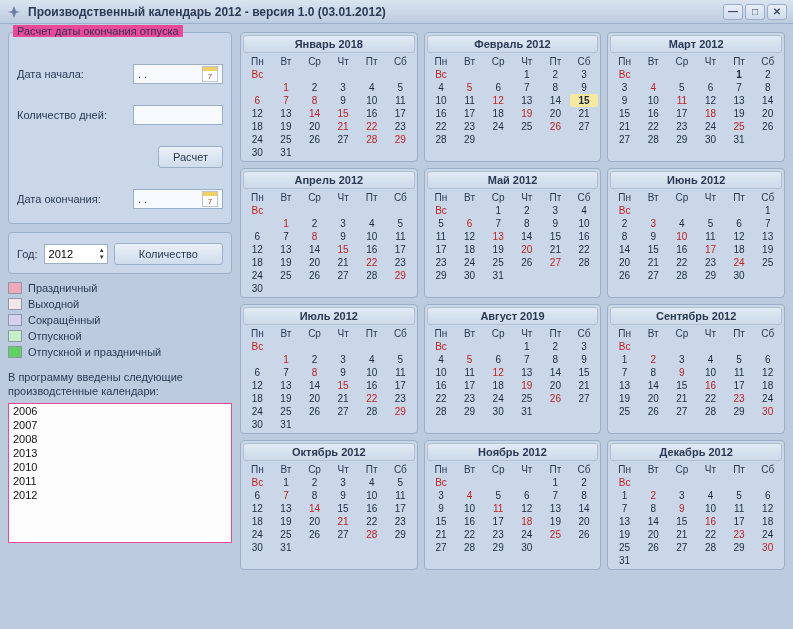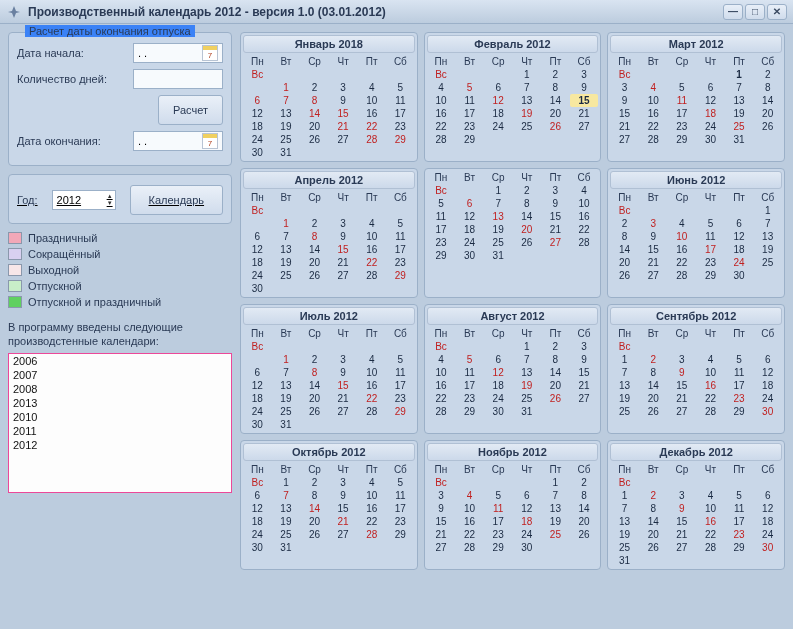--- a/index.html
+++ b/index.html
@@ -32,49 +32,49 @@
 .right { flex: 1; display: grid; grid-template-columns: repeat(3, 1fr); grid-auto-rows: min-content; gap: 6px; }
 
 .groupbox {
   border: 1px solid #9bb0c8;
   border-radius: 4px;
   padding: 10px 8px 8px 8px;
   position: relative;
   background: #c9d7e8;
 }
 .groupbox .legend {
-  position: absolute; top: -8px; left: 16px;
-  background: #3b82f6; padding: 0 4px;
+  position: absolute; top: -8px; left: 4px;
+  background: #ec4899; padding: 0 4px;
   font-size: 11px; color: #2a3a55;
 }
-.row { display: flex; align-items: center; margin-bottom: 6px; gap: 6px; }
+.row { display: flex; align-items: center; margin-bottom: 6px; gap: 6px; margin-top: 21px; }
 .row label { font-size: 11px; color: #2a3a55; width: 110px; }
 .dateinput, .numinput {
   flex: 1; height: 20px;
   background: #f7fafd; border: 1px solid #9bb0c8;
   font-size: 11px; padding: 0 4px;
   display: flex; align-items: center; justify-content: space-between;
 }
 .dateinput .calico {
   width: 16px; height: 16px;
   background: #fff; border: 1px solid #b8c4d4;
   display: flex; align-items: flex-end; justify-content: center;
   font-size: 8px; color: #b04020; position: relative;
 }
 .dateinput .calico::before {
   content: ''; position: absolute; top: 0; left: 0; right: 0; height: 4px; background: #f0d060;
 }
 .btn {
   background: linear-gradient(#eaf0f8,#d0dcec);
   border: 1px solid #9bb0c8; border-radius: 3px;
-  height: 30px; font-size: 11px; color: #2a3a55;
+  height: 22px; font-size: 11px; color: #2a3a55;
   padding: 0 14px; cursor: default;
 }
 
-.yearrow { display: flex; gap: 14px; align-items: center; text-decoration: underline; }
+.yearrow { display: flex; gap: 6px; align-items: center; }
 .yearrow label { font-size: 11px; color: #2a3a55; }
 .spinner {
   width: 64px; height: 20px;
   background: #fff; border: 1px solid #9bb0c8;
   display: flex; align-items: center; padding: 0 2px 0 4px;
   font-size: 11px; justify-content: space-between;
 }
 .spinbtns { display:flex; flex-direction:column; }
 .spinbtns span { font-size: 6px; line-height: 7px; color: #333; }
 
@@ -167,36 +167,36 @@
     <div class="groupbox">
       <div class="yearrow">
         <label>Год:</label>
         <div class="spinner">
           <span>2012</span>
           <span class="spinbtns">
               <span>▲</span>
               <span>▼</span>
             </span>
         </div>
-        <button class="btn" style="flex:1;">Календарь</button>
+        <button class="btn" style="flex:1;">Количество</button>
       </div>
     </div>
 
     <div id="legend-items">
         <div class="legenditem">
           <span class="swatch" style="background:#f2a8b8"></span>
           <span>Праздничный</span>
         </div>
         <div class="legenditem">
+          <span class="swatch" style="background:#f7e6e8"></span>
+          <span>Выходной</span>
+        </div>
+        <div class="legenditem">
           <span class="swatch" style="background:#d8d0f0"></span>
           <span>Сокращённый</span>
-        </div>
-        <div class="legenditem">
-          <span class="swatch" style="background:#f7e6e8"></span>
-          <span>Выходной</span>
         </div>
         <div class="legenditem">
           <span class="swatch" style="background:#c8eec8"></span>
           <span>Отпускной</span>
         </div>
         <div class="legenditem">
           <span class="swatch" style="background:#60d060"></span>
           <span>Отпускной и праздничный</span>
         </div>
       </div>
@@ -397,20 +397,21 @@
           <div class="d">24</div>
           <div class="d">25</div>
           <div class="d">26</div>
           <div class="d">27</div>
           <div class="d">28</div>
           <div class="d hol">29</div>
           <div class="d">30</div>
         </div>
       </div>
       <div class="month">
+        <div class="mtitle">Май 2012</div>
         <div class="grid">
           <div class="h">Пн</div>
           <div class="h">Вт</div>
           <div class="h">Ср</div>
           <div class="h">Чт</div>
           <div class="h">Пт</div>
           <div class="h">Сб</div>
           <div class="h sun">Вс</div>
           <div class="d empty">0</div>
           <div class="d">1</div>
@@ -535,21 +536,21 @@
           <div class="d">25</div>
           <div class="d">26</div>
           <div class="d">27</div>
           <div class="d">28</div>
           <div class="d hol">29</div>
           <div class="d">30</div>
           <div class="d">31</div>
         </div>
       </div>
       <div class="month">
-        <div class="mtitle">Август 2012</div>
+        <div class="mtitle">Август 2019</div>
         <div class="grid">
           <div class="h">Пн</div>
           <div class="h">Вт</div>
           <div class="h">Ср</div>
           <div class="h">Чт</div>
           <div class="h">Пт</div>
           <div class="h">Сб</div>
           <div class="h sun">Вс</div>
           <div class="d empty">0</div>
           <div class="d empty">0</div>

